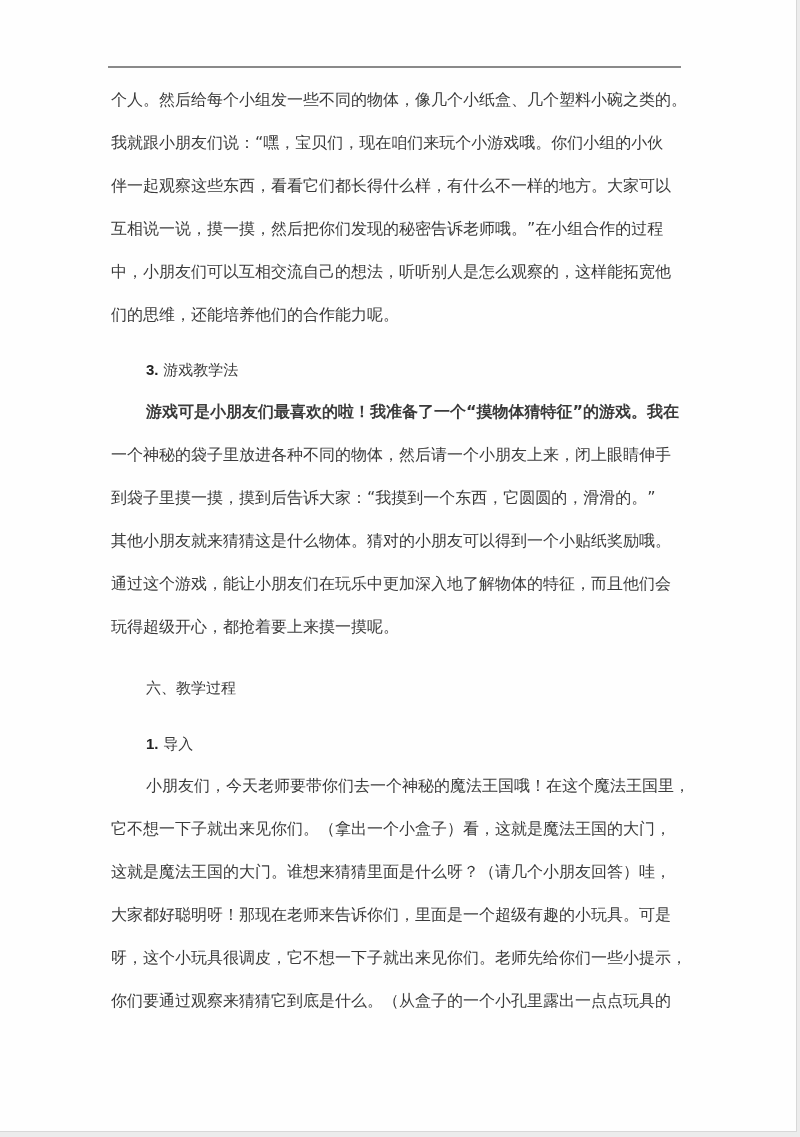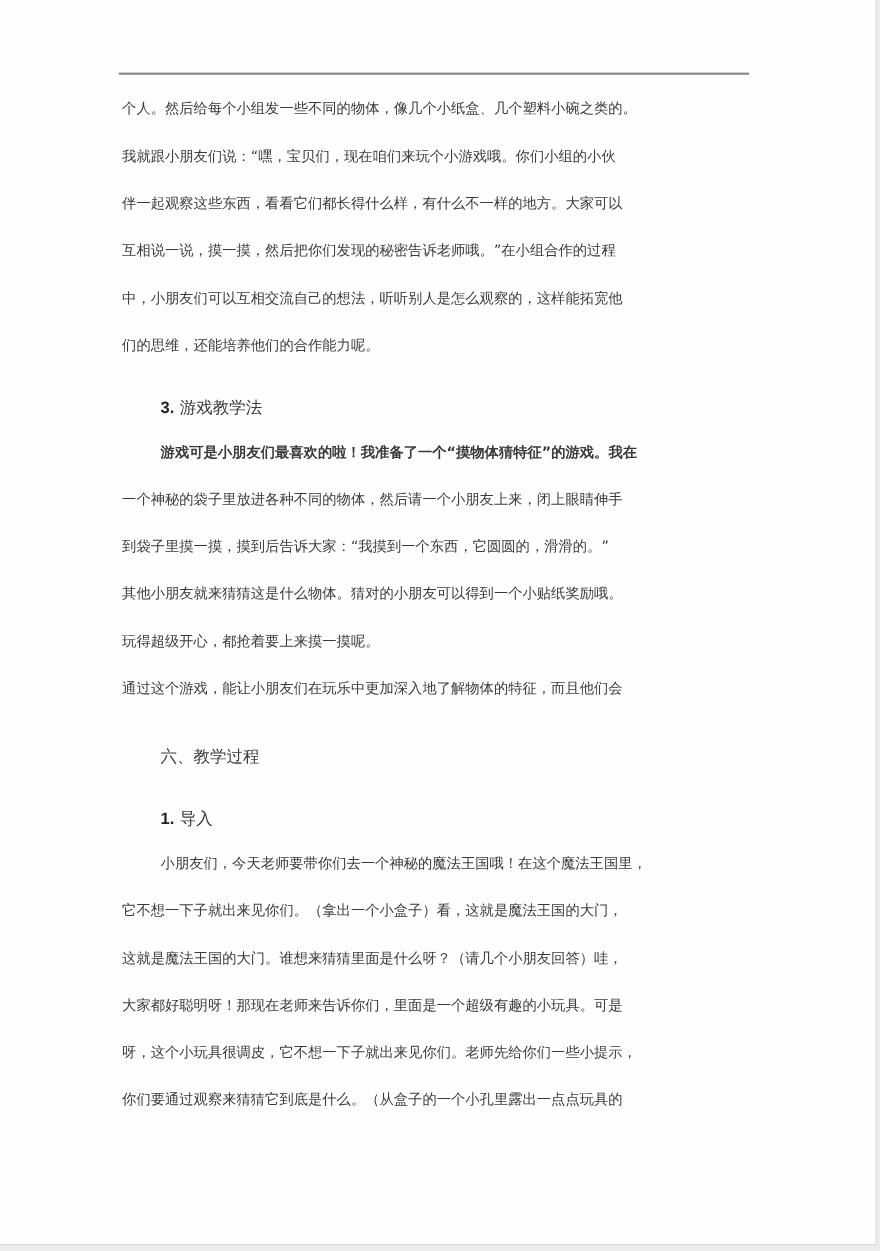--- a/index.html
+++ b/index.html
@@ -23,21 +23,21 @@
   }
   .watermark {
     position: absolute; left: 366px; top: 978px;
     font-family: "Liberation Sans", sans-serif;
     font-weight: bold; font-size: 96px; letter-spacing: 2px;
     color: #ededed; line-height: 1;
     z-index: 0; white-space: nowrap;
   }
   .block {
     position: absolute; left: 111px; width: 570px;
-    font-size: 13px; color: #3a3a3a;
+    font-size: 16px; color: #3a3a3a;
     line-height: 43px; z-index: 1;
     text-align: justify; text-justify: inter-character;
   }
   .heading {
     position: absolute; left: 146px;
     font-size: 15px; color: #3a3a3a; z-index: 1;
     line-height: 24px;
   }
   .heading .num { font-family: "Liberation Sans", sans-serif; font-weight: bold; color: #222; }
   .line { display: block; white-space: nowrap; }
@@ -61,22 +61,22 @@
   <div class="heading" style="top:358px;">
     <span class="num">3.</span>
     <span>游戏教学法</span>
   </div>
 
   <div class="block" style="top:390px;">
     <span class="line" style="padding-left:35px;font-weight:bold;">游戏可是小朋友们最喜欢的啦！我准备了一个“摸物体猜特征”的游戏。我在</span>
     <span class="line">一个神秘的袋子里放进各种不同的物体，然后请一个小朋友上来，闭上眼睛伸手</span>
     <span class="line">到袋子里摸一摸，摸到后告诉大家：“我摸到一个东西，它圆圆的，滑滑的。”</span>
     <span class="line">其他小朋友就来猜猜这是什么物体。猜对的小朋友可以得到一个小贴纸奖励哦。</span>
+    <span class="line">通过这个游戏，能让小朋友们在玩乐中更加深入地了解物体的特征，而且他们会</span>
     <span class="line">玩得超级开心，都抢着要上来摸一摸呢。</span>
-    <span class="line">通过这个游戏，能让小朋友们在玩乐中更加深入地了解物体的特征，而且他们会</span>
   </div>
 
   <div class="heading" style="top:676px;">
     <span>六、教学过程</span>
   </div>
 
   <div class="heading" style="top:732px;">
     <span class="num">1.</span>
     <span>导入</span>
   </div>

